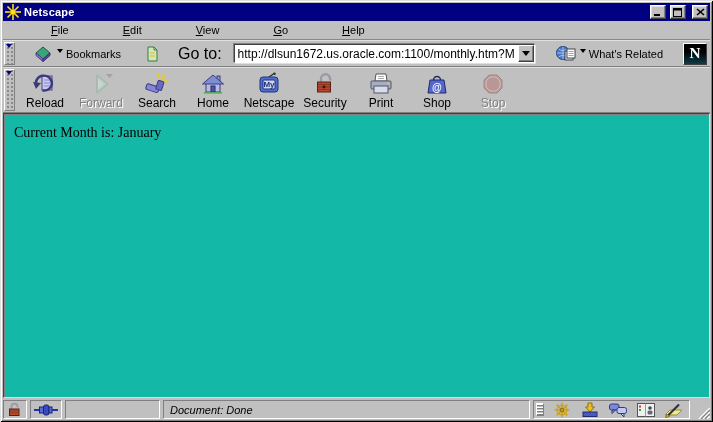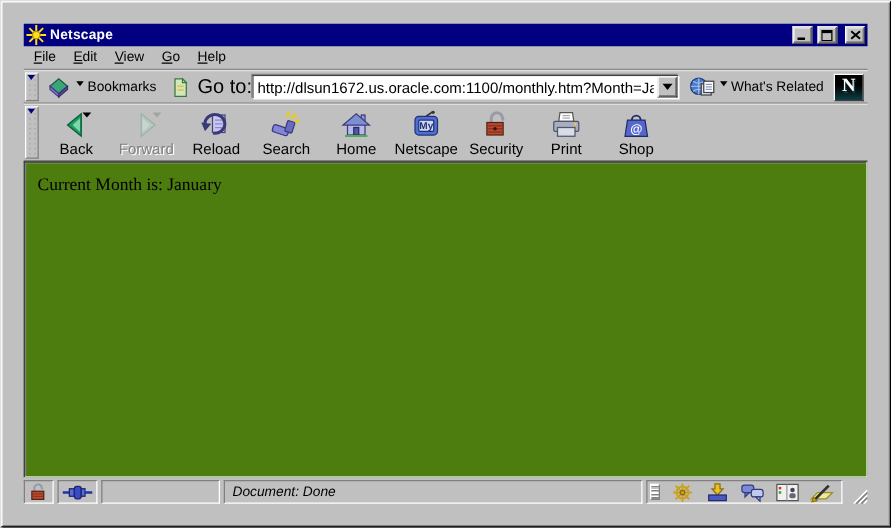--- a/index.html
+++ b/index.html
@@ -4,21 +4,21 @@
 <style>
   html,body{margin:0;padding:0;background:#555;}
   *{box-sizing:border-box;}
   .window{
     width:713px;height:422px;
     background:#c0c0c0;
     font-family:"Liberation Sans",sans-serif;
     position:relative;
     box-shadow:inset 1px 1px 0 #dfdfdf, inset -1px -1px 0 #000,
                inset 2px 2px 0 #fff, inset -2px -2px 0 #808080;
-    padding:19px;
+    padding:3px;
     display:flex;flex-direction:column;
     overflow:hidden;
   }
   
   .titlebar{
     height:18px;background:#000080;color:#fff;
     display:flex;align-items:center;gap:3px;padding:0 2px;
     flex:0 0 auto;
   }
   .titlebar .title{font-size:11px;font-weight:bold;flex:1;letter-spacing:.2px;}
@@ -29,29 +29,29 @@
     display:flex;align-items:center;justify-content:center;
     margin-left:1px;
   }
   .tb-btn.close{margin-left:3px;}
   
   .menubar{
     height:19px;display:flex;align-items:center;
     font-size:11px;padding-left:1px;flex:0 0 auto;
     border-bottom:1px solid #87888f;
   }
-  .menu-item{padding:2px 7px;color:#000;}
+  .menu-item{padding:2px 7px;color:#000;margin-left:40px;}
   .menu-item u{text-underline-offset:1px;}
   
   .bar{
     display:flex;align-items:center;flex:0 0 auto;
     border-top:1px solid #dfdfdf;border-bottom:1px solid #808080;
     background:#c0c0c0;
   }
-  .locationbar{height:27px;gap:0;padding-right:3px;justify-content:flex-end;}
+  .locationbar{height:27px;gap:12px;padding-right:3px;justify-content:flex-end;}
   .grip{
     width:11px;align-self:stretch;margin:1px 2px 1px 1px;position:relative;
     border:1px solid;border-color:#fff #808080 #808080 #fff;
     background-image:radial-gradient(#8a8a8a 26%,transparent 28%);
     background-size:4px 4px;background-position:1px 3px;
   }
   .grip::before{
     content:"";position:absolute;top:1px;left:1px;
     border-left:3px solid transparent;border-right:3px solid transparent;
     border-top:4px solid #000080;
@@ -96,21 +96,21 @@
   .tbtn{
     width:56px;height:44px;display:flex;flex-direction:column;
     align-items:center;justify-content:flex-end;padding-bottom:1px;
     font-size:12px;color:#000;border:1px solid transparent;
   }
   .tbtn .ticon{height:26px;display:flex;align-items:flex-end;justify-content:center;position:relative;}
   .tbtn.disabled{color:#808080;text-shadow:1px 1px 0 #fff;}
   .tbtn.disabled .ticon{opacity:.5;filter:grayscale(35%);}
   
   .content{
-    flex:1;background:#4d7c0f;overflow:hidden;
+    flex:1;background:#14b8a6;overflow:hidden;
     border:1px solid;border-color:#404040 #dfdfdf #dfdfdf #404040;
     box-shadow:inset 1px 1px 0 #808080;
     padding:9px 10px;
   }
   .content .doc-text{font-family:"Liberation Serif",serif;font-size:14px;color:#000;}
   
   .statusbar{
     height:21px;flex:0 0 auto;display:flex;align-items:stretch;gap:3px;
     padding-top:2px;
   }
@@ -226,58 +226,48 @@
       <span>What's Related</span>
     </span>
     <span class="throbber">
       <span class="nlogo">N</span>
     </span>
   </div>
 
   <div class="bar navtoolbar">
     <span class="grip"></span>
 
-    <span class="tbtn">
-      <span class="ticon">
-        <svg width="26" height="24" viewBox="0 0 26 24">
-          <polygon points="17,3 6,12 17,21" fill="#1a9e60" stroke="#0b5a36"></polygon>
-          <polygon points="16,6.5 10,12 16,17.5" fill="#7fd4a8"></polygon>
-          <polygon points="18,2 25,2 21.5,6" fill="#000"></polygon>
-        </svg>
-      </span>
-      <span>Back</span>
-    </span>
-
-    <span class="tbtn disabled">
-      <span class="ticon">
-        <svg width="26" height="24" viewBox="0 0 26 24">
-          <polygon points="9,3 20,12 9,21" fill="#9ad9b8" stroke="#6aa888"></polygon>
-          <polygon points="10,6.5 16,12 10,17.5" fill="#cdeede"></polygon>
-          <polygon points="18,2 25,2 21.5,6" fill="#888"></polygon>
-        </svg>
-      </span>
-      <span>Forward</span>
-    </span>
 
     <span class="tbtn">
       <span class="ticon">
         <svg width="26" height="24" viewBox="0 0 26 24">
           <rect x="10" y="4" width="10" height="14" fill="#c8c8ee" stroke="#44447a"></rect>
           <g stroke="#8888cc" stroke-width="1">
               <line x1="12" y1="8" x2="18" y2="8"></line>
               <line x1="12" y1="11" x2="18" y2="11"></line>
               <line x1="12" y1="14" x2="18" y2="14"></line>
             </g>
           <path d="M4.5 14 a8 7.5 0 1 1 6 4.5" fill="none" stroke="#3a3a7a" stroke-width="2.4"></path>
           <polygon points="1,10 9,11 4,17" fill="#3a3a7a"></polygon>
         </svg>
       </span>
       <span>Reload</span>
     </span>
 
+    <span class="tbtn disabled">
+      <span class="ticon">
+        <svg width="26" height="24" viewBox="0 0 26 24">
+          <polygon points="9,3 20,12 9,21" fill="#9ad9b8" stroke="#6aa888"></polygon>
+          <polygon points="10,6.5 16,12 10,17.5" fill="#cdeede"></polygon>
+          <polygon points="18,2 25,2 21.5,6" fill="#888"></polygon>
+        </svg>
+      </span>
+      <span>Forward</span>
+    </span>
+
     <span class="tbtn">
       <span class="ticon">
         <svg width="26" height="24" viewBox="0 0 26 24">
           <g stroke="#e8cc20" stroke-width="2">
             <line x1="17" y1="7" x2="21" y2="3"></line>
               <line x1="19" y1="10" x2="24" y2="8"></line>
               <line x1="14" y1="6" x2="15" y2="1"></line>
           </g>
           <rect x="2" y="13" width="13" height="6" rx="2" transform="rotate(18 8 16)" fill="#8585d8" stroke="#3a3a80"></rect>
           <rect x="13" y="9" width="6" height="9" rx="1" transform="rotate(18 16 13)" fill="#6a6ac0" stroke="#3a3a80"></rect>
@@ -348,20 +338,29 @@
       <span class="ticon">
         <svg width="26" height="24" viewBox="0 0 26 24">
           <path d="M9.5 8 a3.5 3.5 0 0 1 7 0" fill="none" stroke="#222a66" stroke-width="1.5"></path>
           <polygon points="6,8 20,8 22,21 4,21" fill="#5566cc" stroke="#222a66"></polygon>
           <text x="13" y="18.5" font-size="10" text-anchor="middle" fill="#fff">@</text>
         </svg>
       </span>
       <span>Shop</span>
     </span>
 
+    <span class="tbtn disabled">
+      <span class="ticon">
+        <svg width="26" height="24" viewBox="0 0 26 24">
+          <polygon points="9,3 17,3 22,8 22,16 17,21 9,21 4,16 4,8" fill="#d06868" stroke="#905050"></polygon>
+          <polygon points="10,5 16,5 20,9 20,15 16,19 10,19 6,15 6,9" fill="none" stroke="#eeb8b8"></polygon>
+        </svg>
+      </span>
+      <span>Stop</span>
+    </span>
   </div>
 
   <div class="content">
     <span class="doc-text">Current Month is: January</span>
   </div>
 
   <div class="statusbar">
     <span class="panel p-lock">
       <svg width="16" height="15" viewBox="0 0 16 15">
         <path d="M4.5 7 V5 a3 3 0 0 1 6 -0.8 l0.3 1.3" fill="none" stroke="#9a9aa8" stroke-width="1.8"></path>

